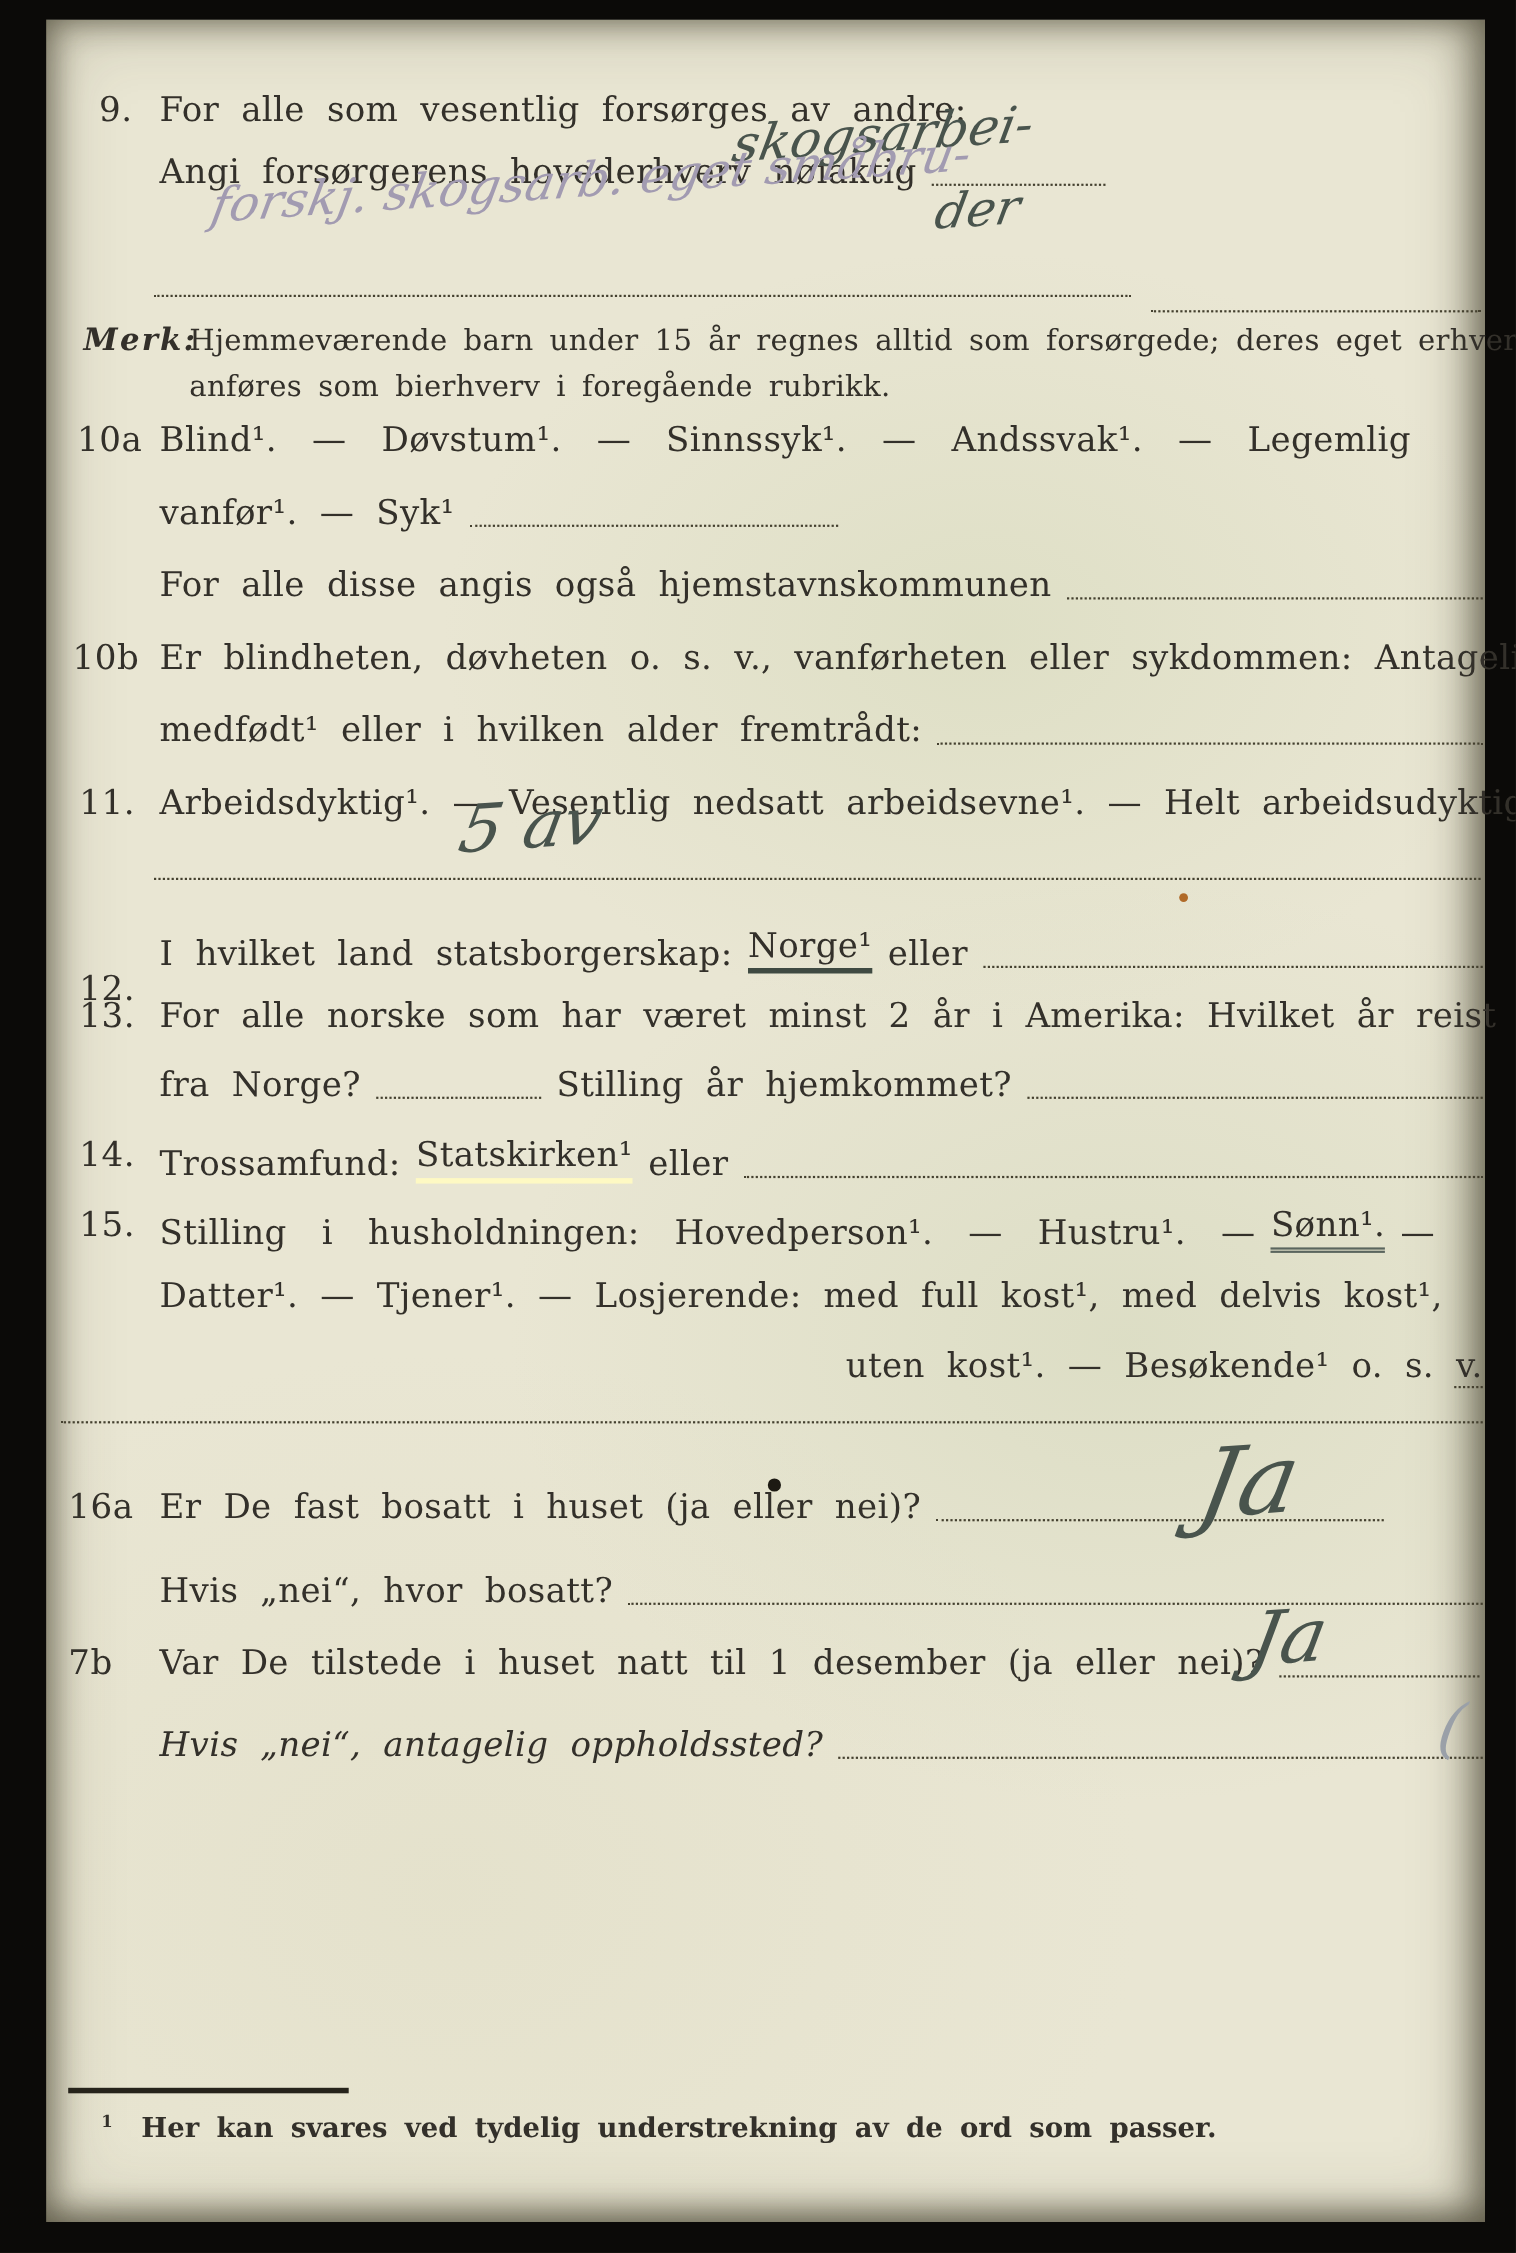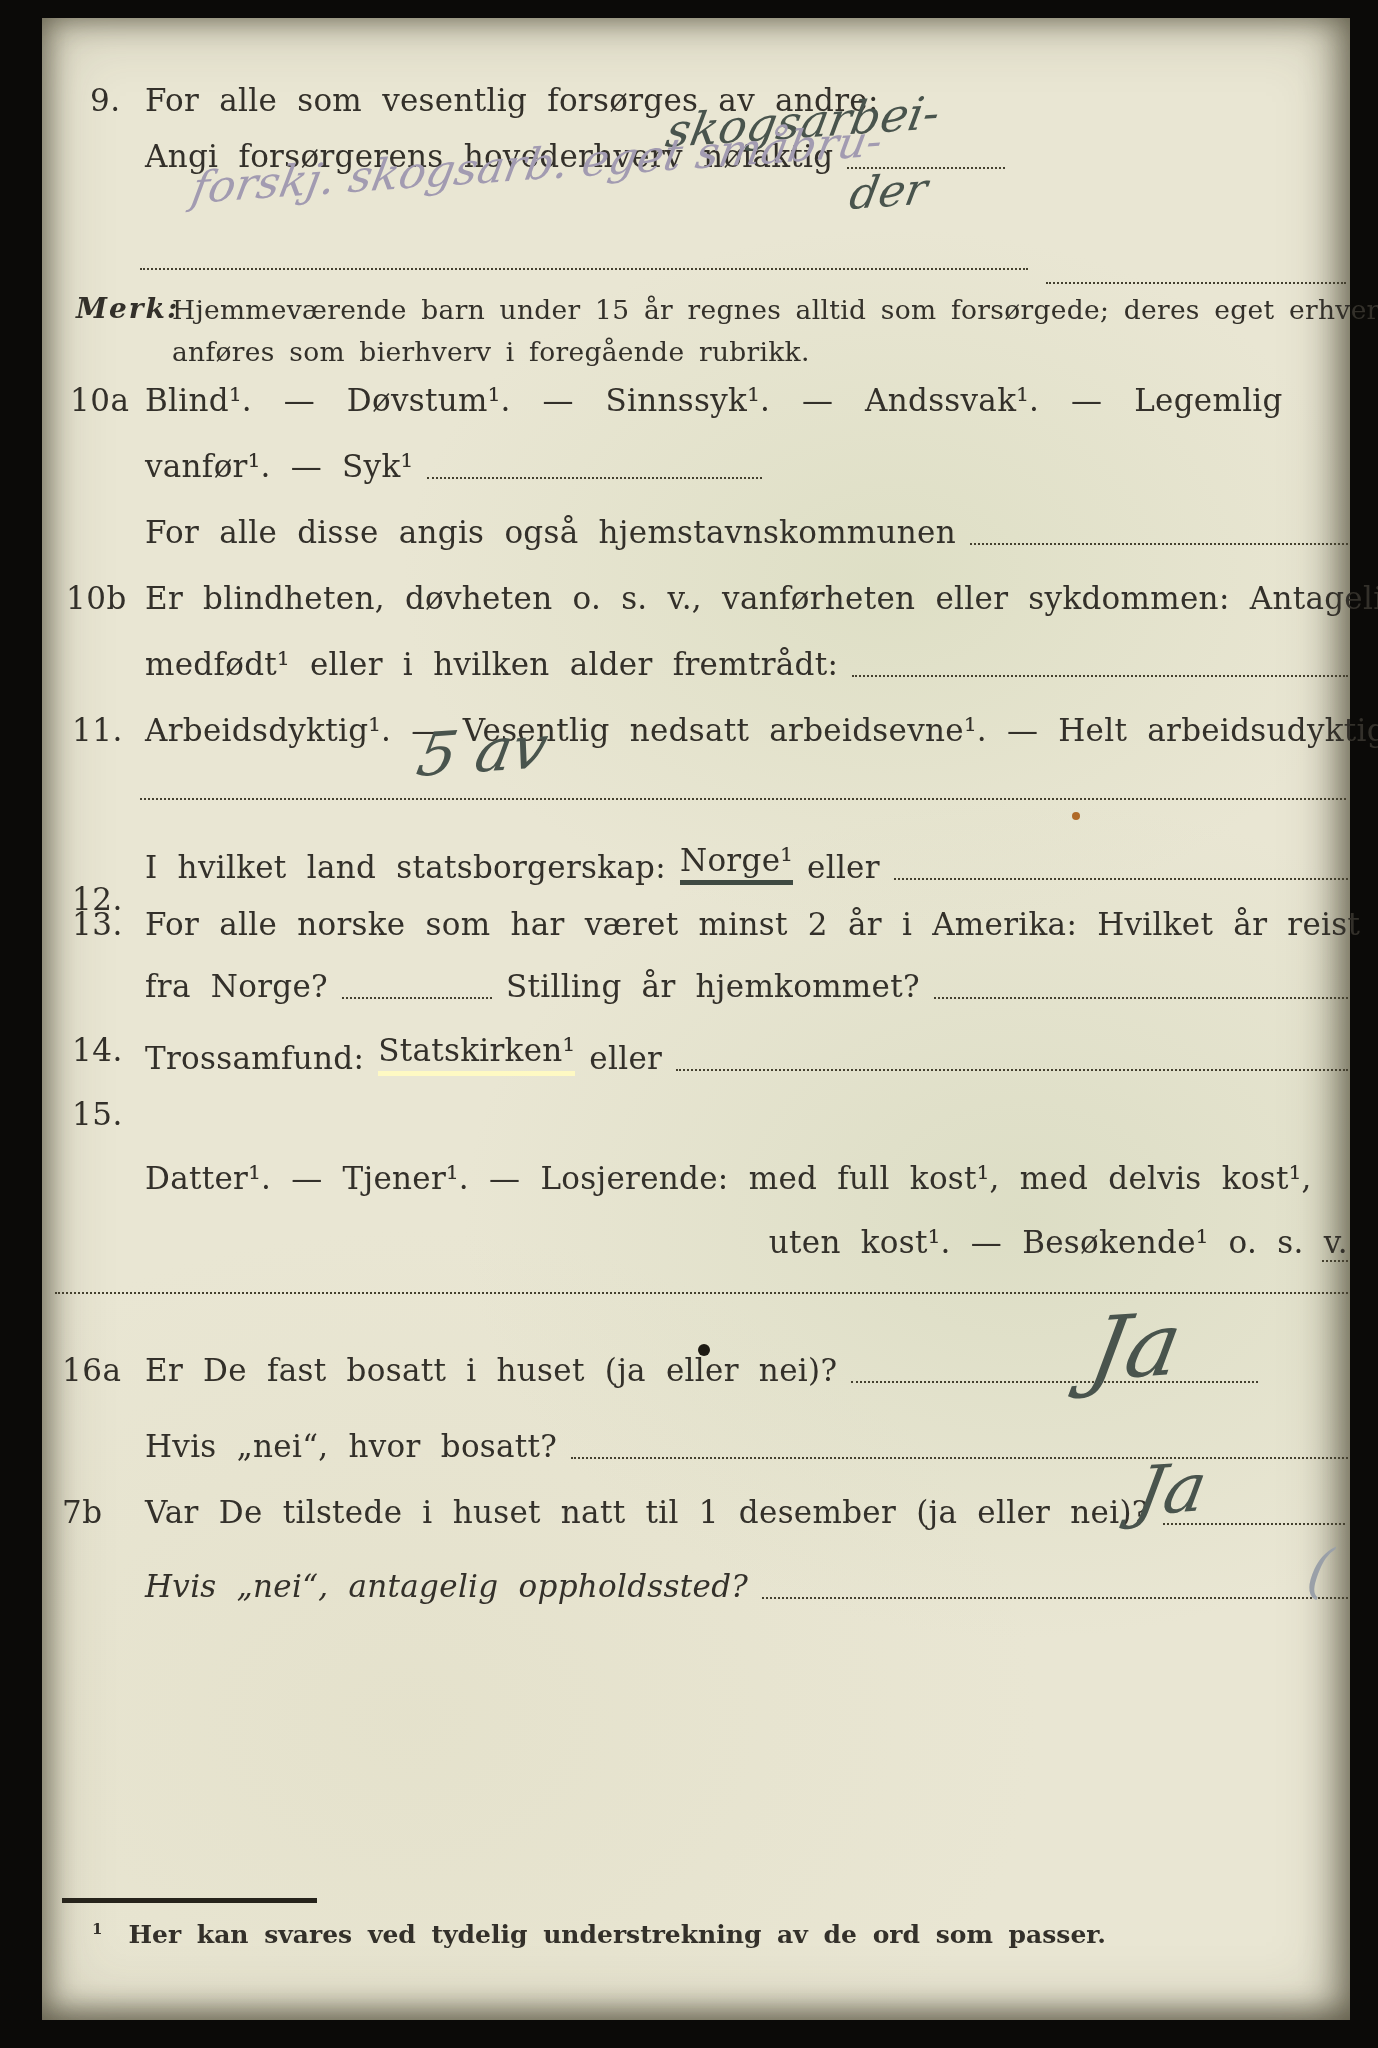--- a/index.html
+++ b/index.html
@@ -132,20 +132,25 @@
 
   <div class="num" style="left:72px;top:1032px;">14.</div>
   <div class="line" style="left:145px;top:1032px;right:30px;">
     <span class="txt">Trossamfund:</span>
     <span class="txt ul-thick">Statskirken¹</span>
     <span class="txt">eller</span>
     <span class="leader"></span>
   </div>
 
   <div class="num" style="left:72px;top:1096px;">15.</div>
+  <div class="line spread" style="left:145px;top:1096px;">
+    <span class="txt">Stilling i husholdningen: Hovedperson¹. — Hustru¹. —</span>
+    <span class="txt ul-double">Sønn¹.</span>
+    <span class="txt">—</span>
+  </div>
   <div class="line" style="left:145px;top:1160px;">
     <span class="txt">Datter¹. — Tjener¹. — Losjerende: med full kost¹, med delvis kost¹,</span>
   </div>
   <div class="line" style="left:145px;top:1224px;right:30px;flex-direction:column;">
     <span class="txt">uten kost¹. — Besøkende¹ o. s. v.</span>
     <span class="leader"></span>
   </div>
   <div class="dotted-rule" style="left:55px;top:1292px;right:30px;"></div>
 
   <div class="num" style="left:62px;top:1352px;">16a</div>

